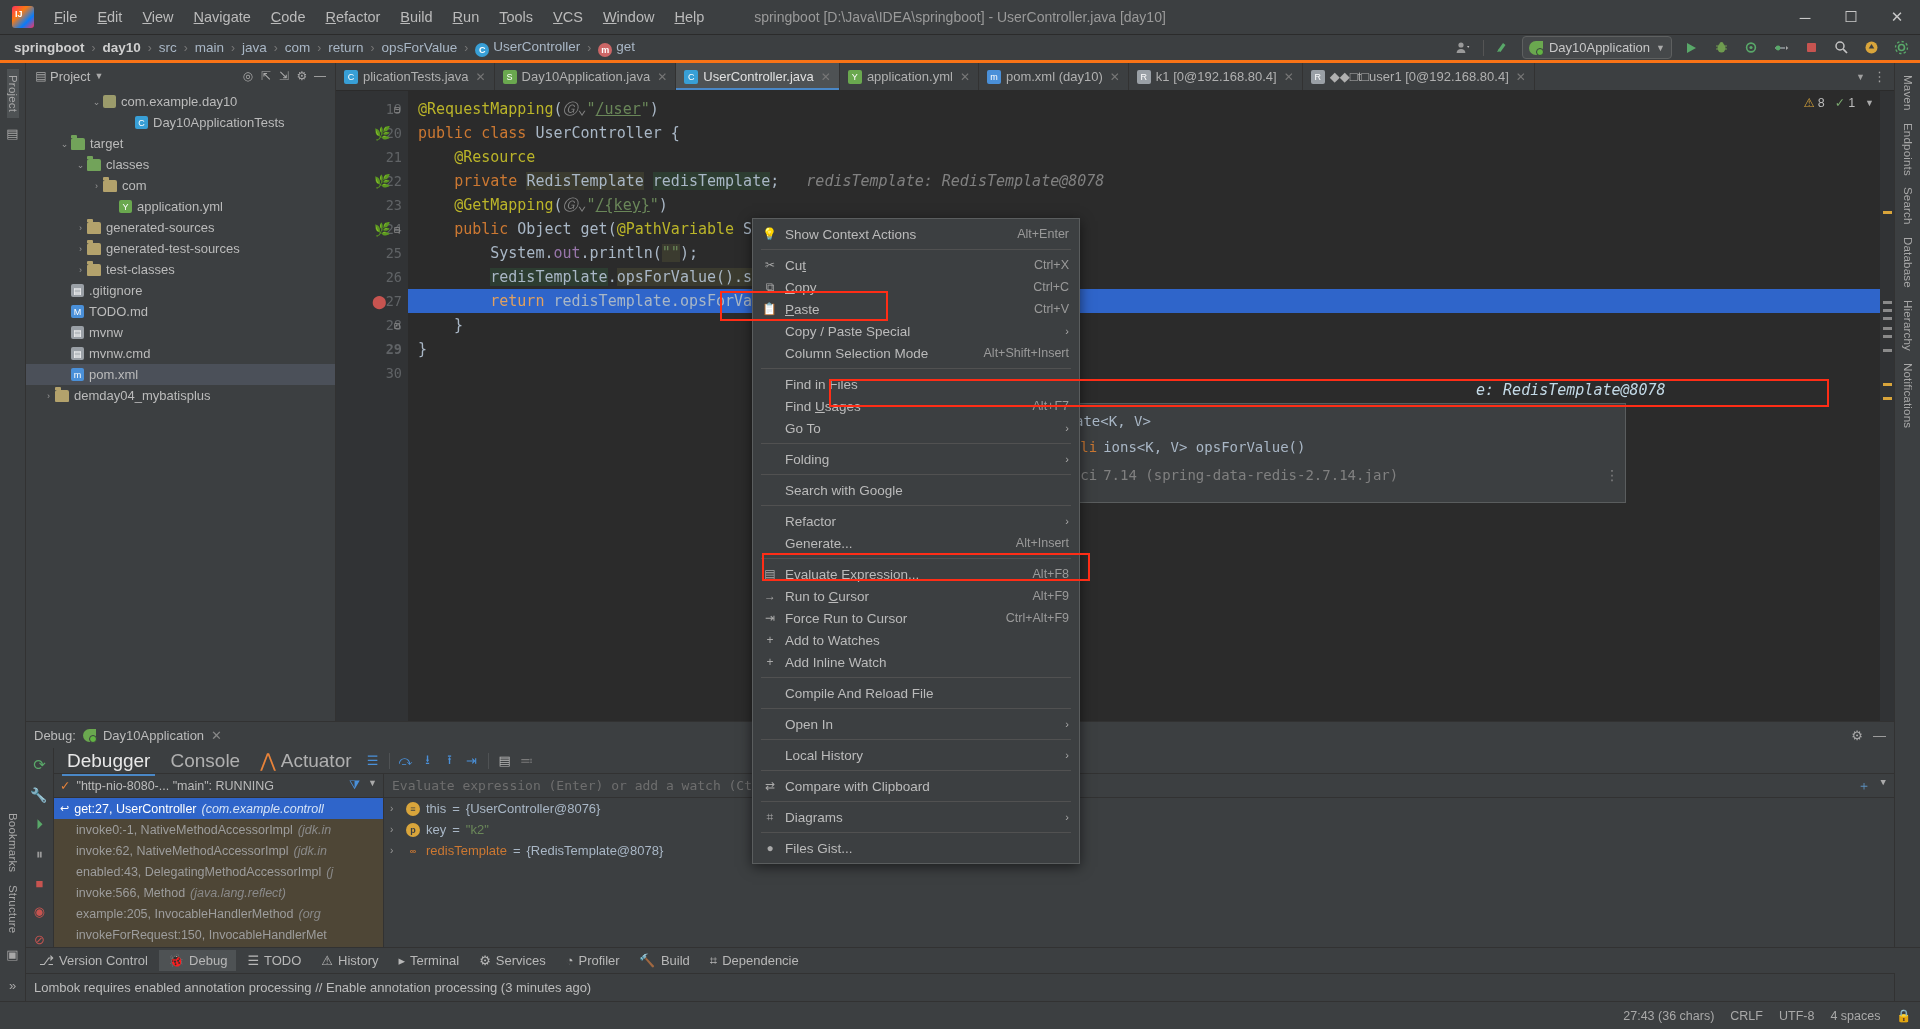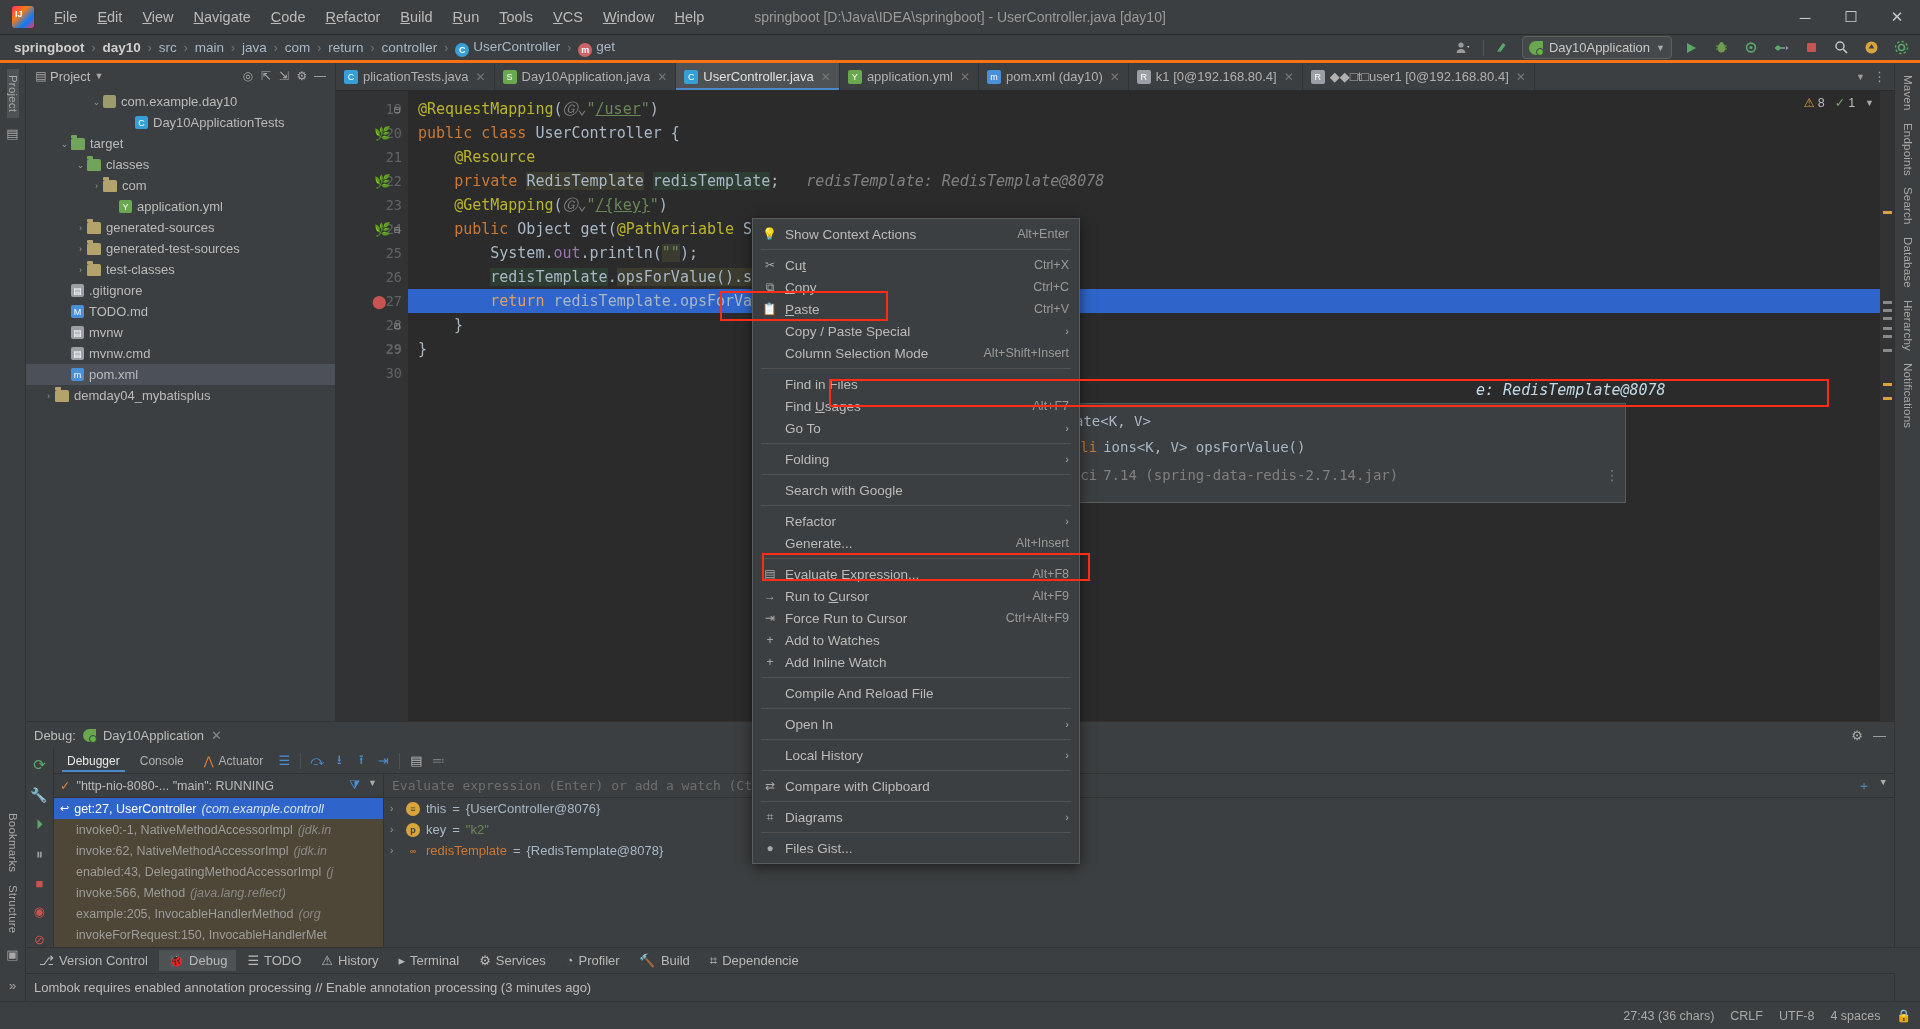--- a/index.html
+++ b/index.html
@@ -141,21 +141,21 @@
   #dbg-title { height:26px; display:flex; align-items:center; gap:7px; padding:0 8px;
     font-size:13px; color:#bbb; position:relative;}
   #dbg-title .x { color:#888; }
   #dbg-right { margin-left:auto; display:flex; gap:10px; color:#a9a9a9; font-size:13px;}
   #dbg-body { flex:1; display:flex; min-height:0;}
   .dleft { width:28px; background:#3c3f41; display:flex; flex-direction:column;
     align-items:center; gap:13px; padding-top:8px; border-right:1px solid #323232;}
   .dmain { flex:1; display:flex; flex-direction:column; min-width:0;}
   #dtabs { height:26px; display:flex; align-items:center; gap:2px; padding:0 4px;
     border-bottom:1px solid #323232;}
-  .dtab { padding:3px 9px; font-size:12px; color:#b0b0b0; position:relative; display:flex;
+  .dtab { padding:3px 9px; font-size:19px; color:#b0b0b0; position:relative; display:flex;
     align-items:center; gap:5px;}
   .dtab.active { color:#e8e8e8;}
   .dtab.active:after{content:"";position:absolute;left:4px;right:4px;bottom:-1px;height:2px;
     background:#4a88c7;}
   .dsep { width:1px; height:16px; background:#4f5254; margin:0 4px;}
   .dic { color:#4a90d9; font-size:13px; width:20px; text-align:center;}
   #dcontent { flex:1; display:flex; min-height:0;}
   #frames { width:330px; border-right:1px solid #323232; display:flex; flex-direction:column;}
   #framehead { height:24px; display:flex; align-items:center; gap:6px; padding:0 6px;
     font-size:12.5px; color:#bbb; border-bottom:1px solid #323232;}
@@ -227,21 +227,21 @@
       <span class="crumb">src</span>
       <span class="crumb-sep">›</span>
       <span class="crumb">main</span>
       <span class="crumb-sep">›</span>
       <span class="crumb">java</span>
       <span class="crumb-sep">›</span>
       <span class="crumb">com</span>
       <span class="crumb-sep">›</span>
       <span class="crumb">return</span>
       <span class="crumb-sep">›</span>
-      <span class="crumb">controller</span>
+      <span class="crumb">opsForValue</span>
       <span class="crumb-sep">›</span>
       <span class="crumb"><span class="cls-ico">C</span>UserController</span>
       <span class="crumb-sep">›</span>
       <span class="crumb"><span class="m-ico">m</span>get</span>
     </div>
   <div id="navright">
     <div class="tb-ico">
       <svg width="15" height="13" viewBox="0 0 15 13">
           <circle cx="5" cy="4" r="2.6" fill="#9a9a9a"></circle>
           <path d="M0.6 12c0-2.6 2-4.1 4.4-4.1s4.4 1.5 4.4 4.1z" fill="#9a9a9a"></path>

